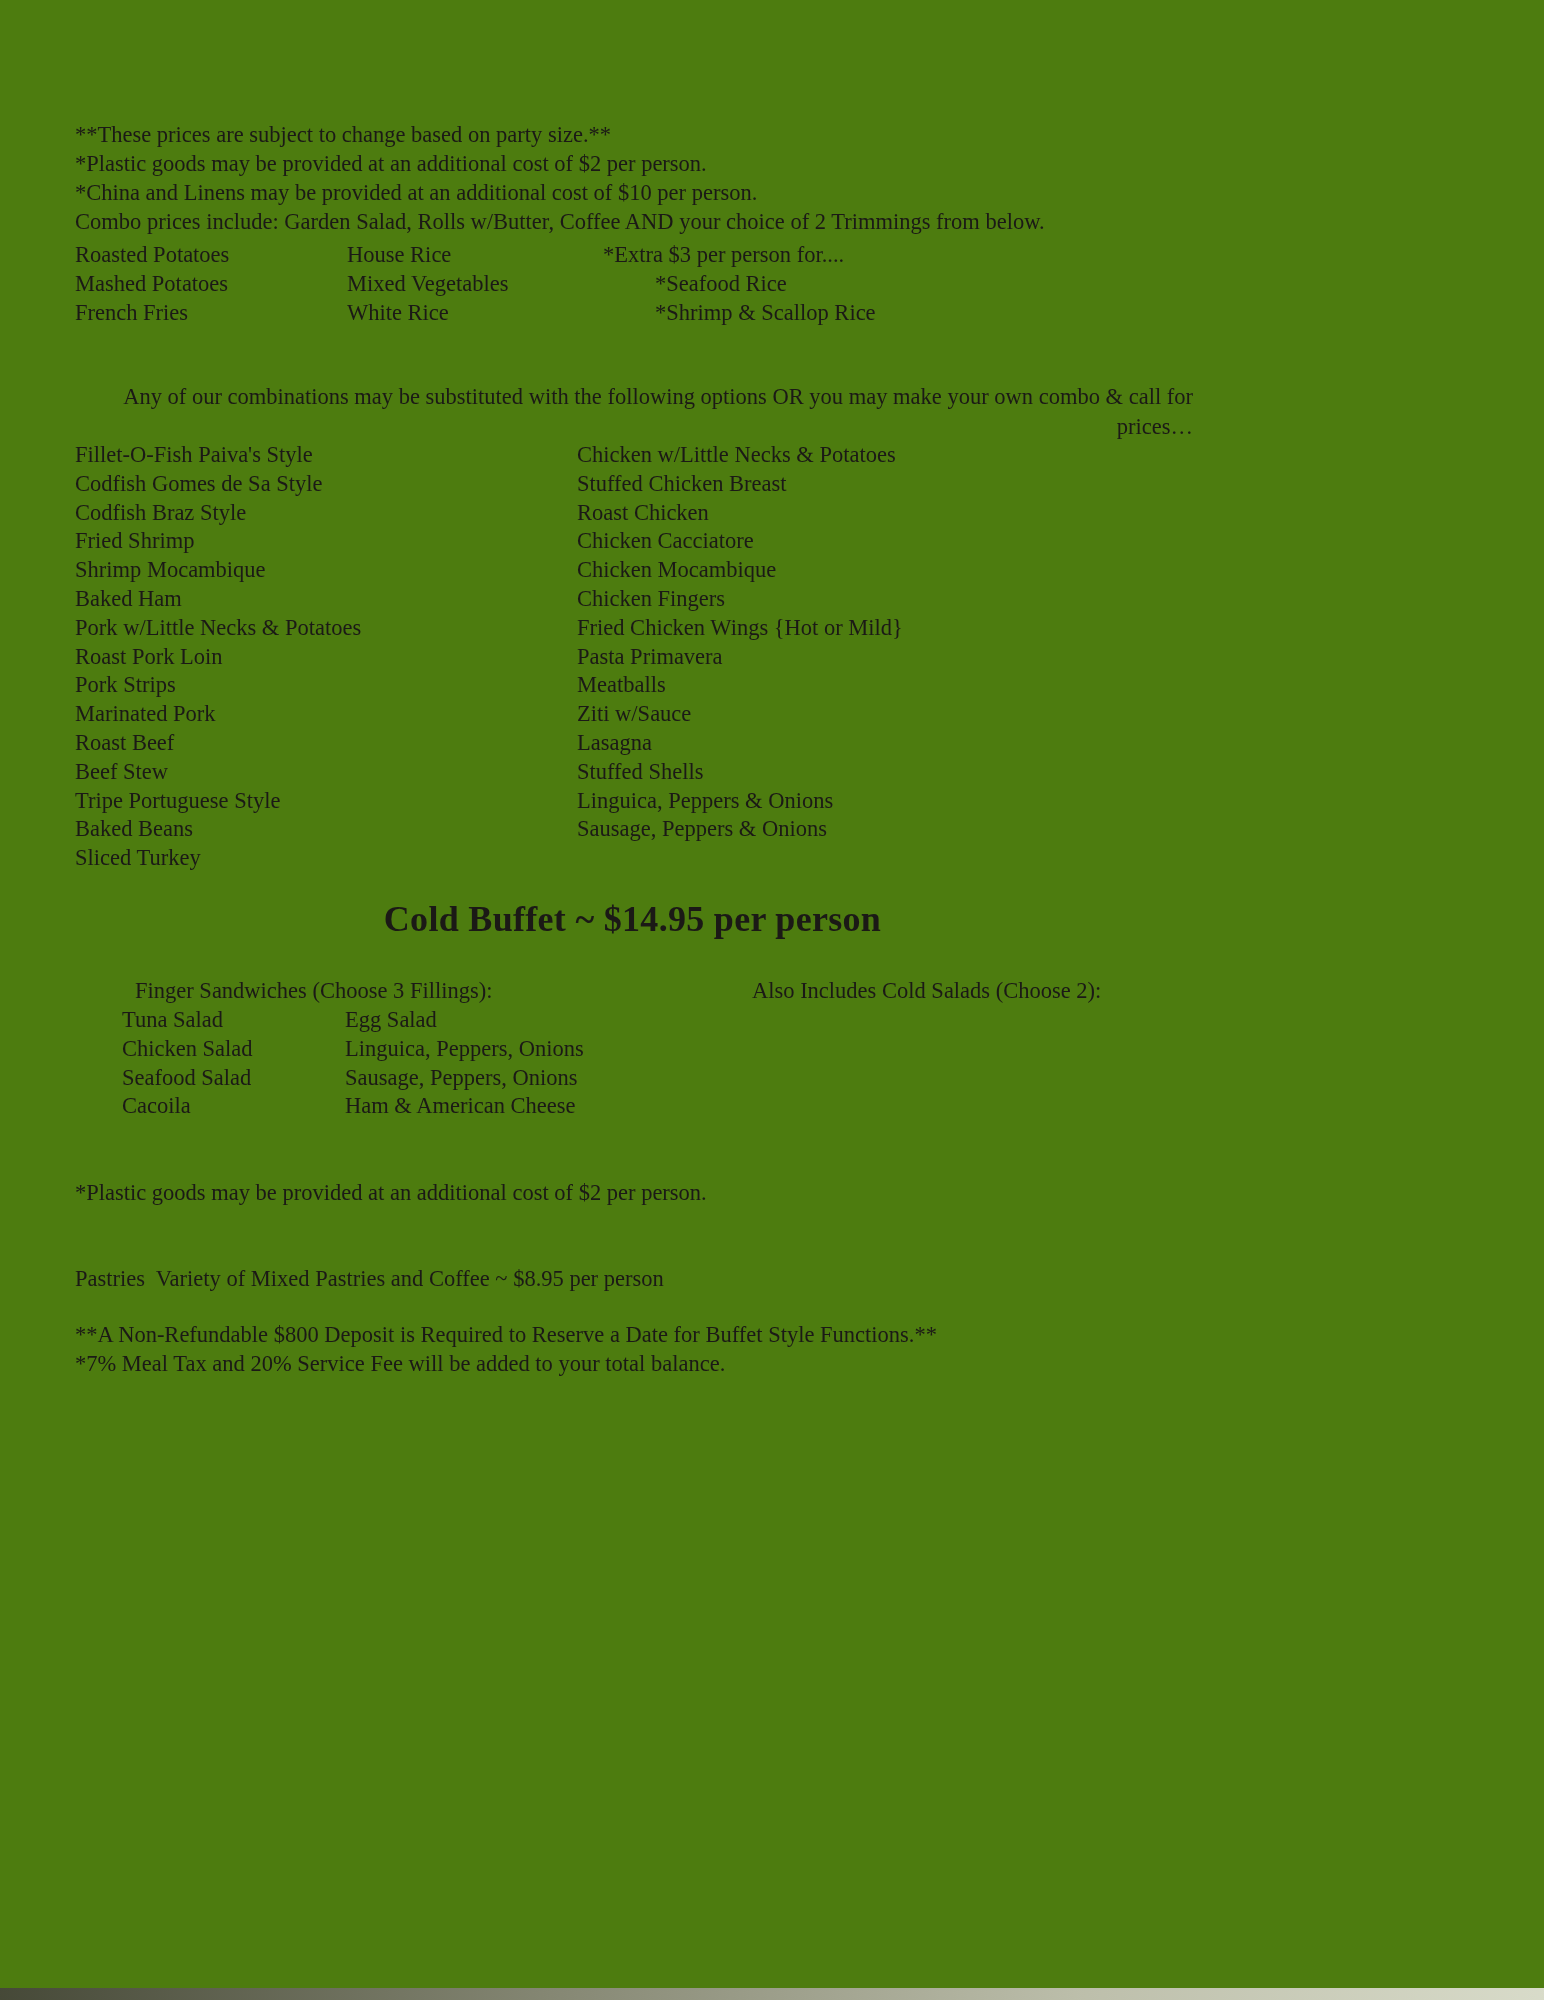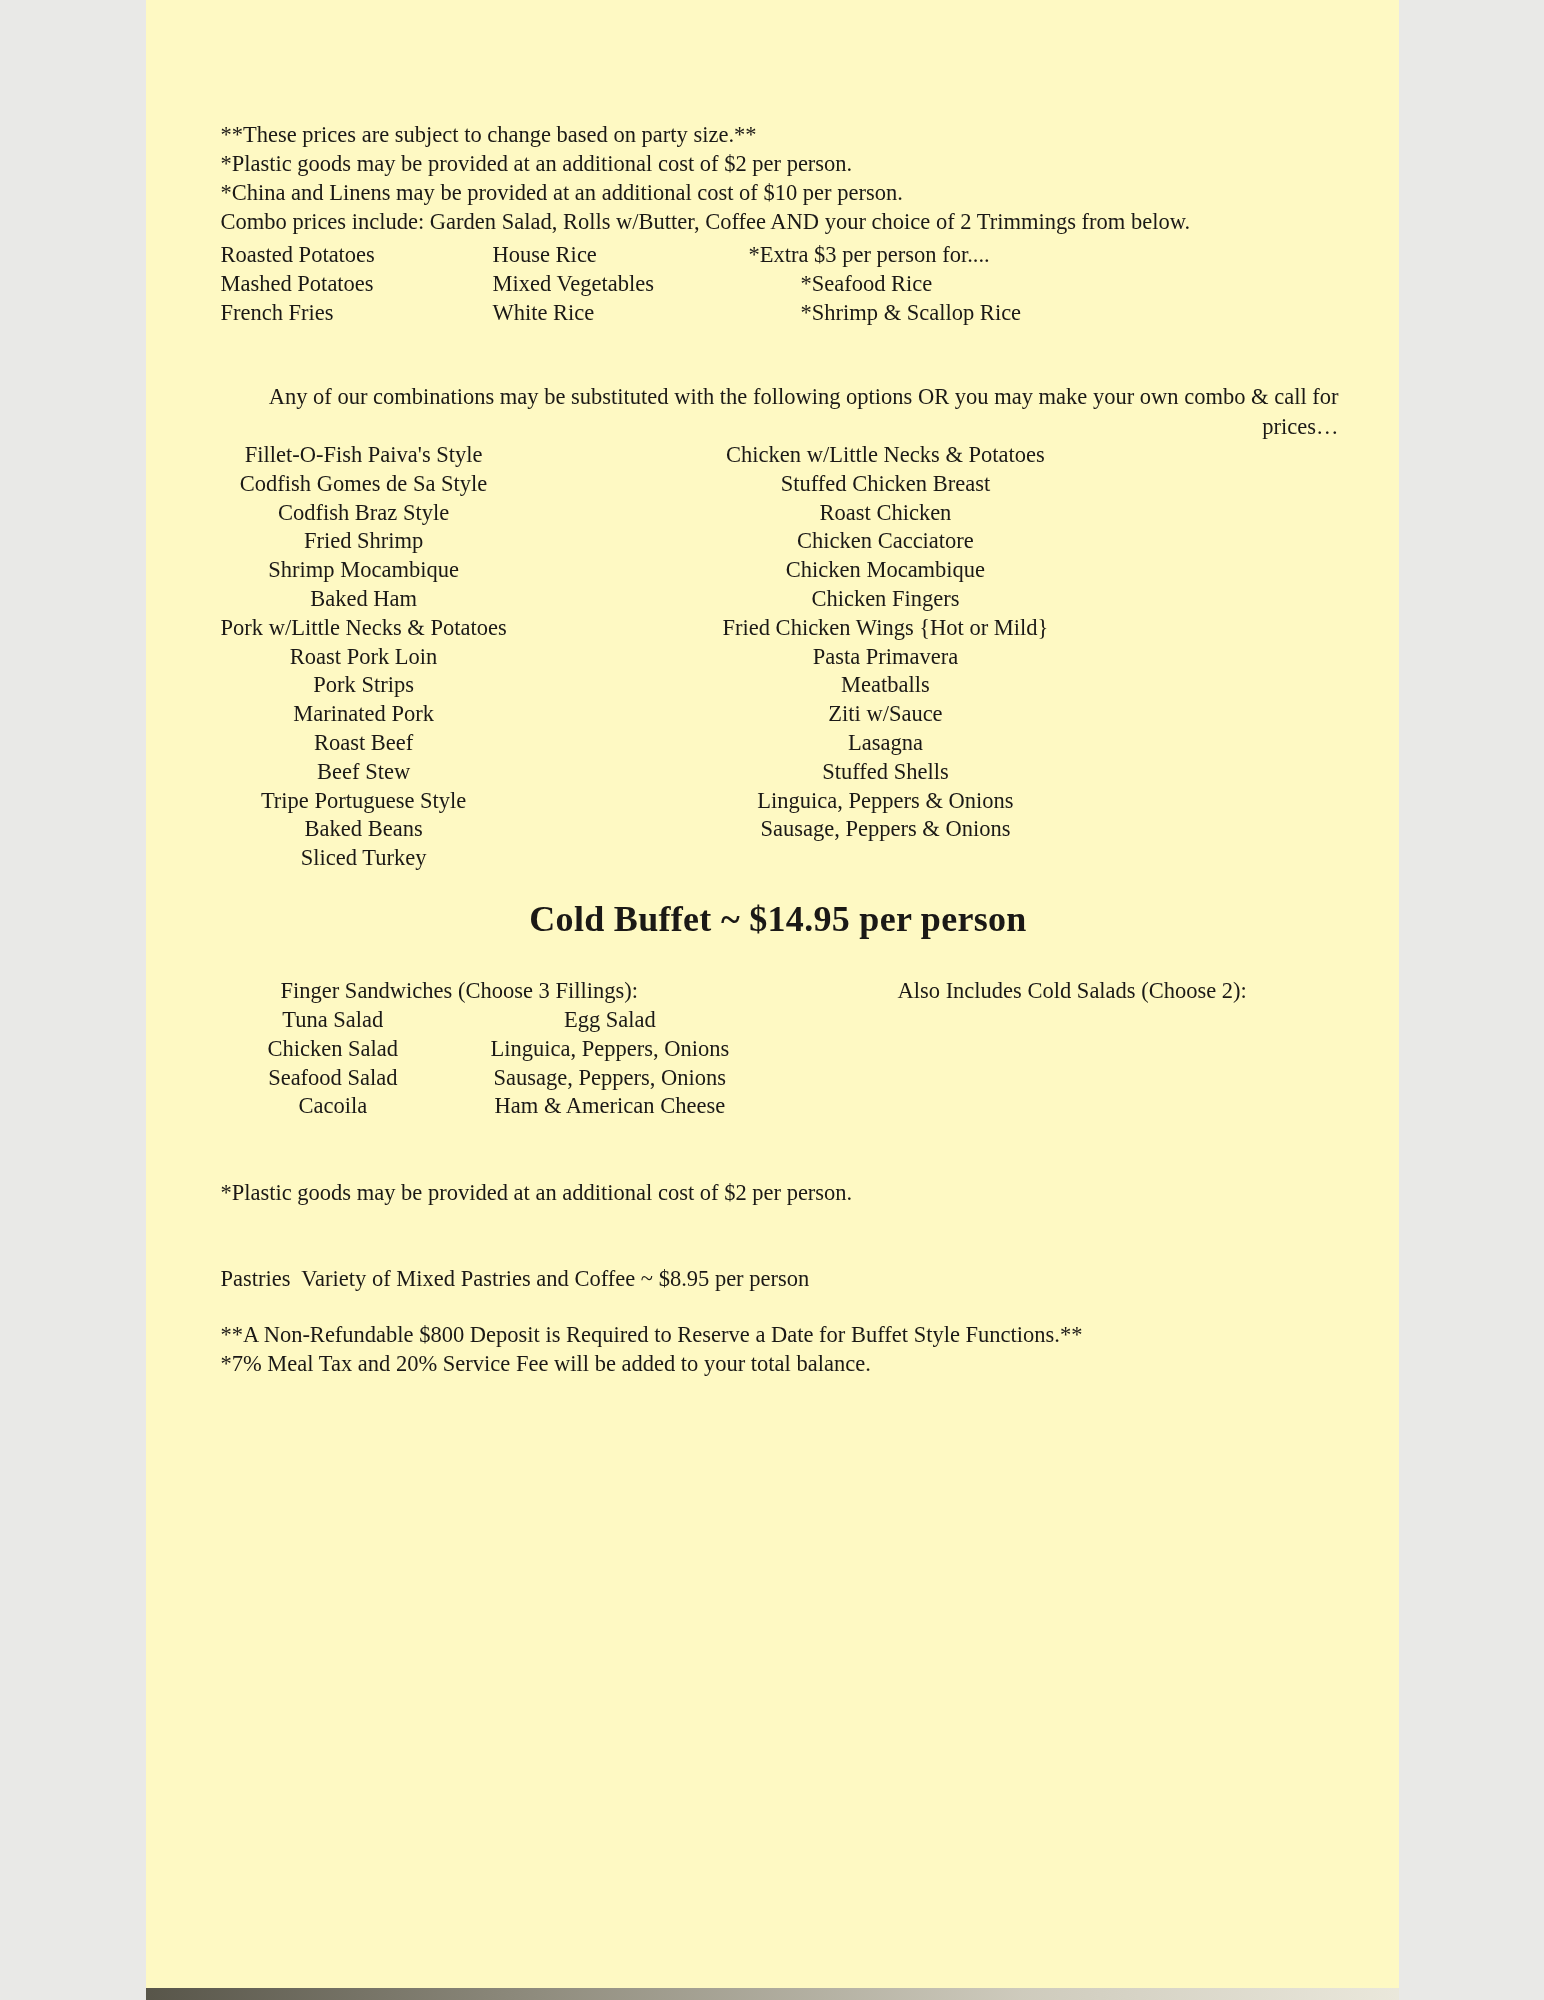--- a/index.html
+++ b/index.html
@@ -1,30 +1,30 @@
 <!DOCTYPE html>
 <html><head>
 <meta charset="utf-8">
 <style>
   * { margin:0; padding:0; box-sizing:border-box; }
   html,body { background:#e9e9e7; }
   .page {
     position:relative;
-    width:1253px; height:2000px;
+    width:1544px; height:2000px;
     margin:0 auto;
-    background:#fef9c3;
+    background:#4d7c0f;
     font-family:"Liberation Serif", serif;
     color:#1b1916;
     overflow:hidden;
   }
   .abs { position:absolute; }
   .ln { font-size:22.5px; line-height:29px; white-space:nowrap; }
   .wrap { white-space:normal; }
   .list { font-size:22.5px; line-height:28.8px; }
-  .list > div { white-space:nowrap;text-align:center; }
+  .list > div { white-space:nowrap; }
 
   
   .top-notes { left:75px; top:120px; }
 
   
   .trimmings { left:75px; top:240px; display:flex; }
   .t-col { font-size:22.5px; line-height:29px; }
   .t-col.c1 { width:272px; }
   .t-col.c2 { width:256px; }
   .t-col.c3 .indent { padding-left:52px; }

